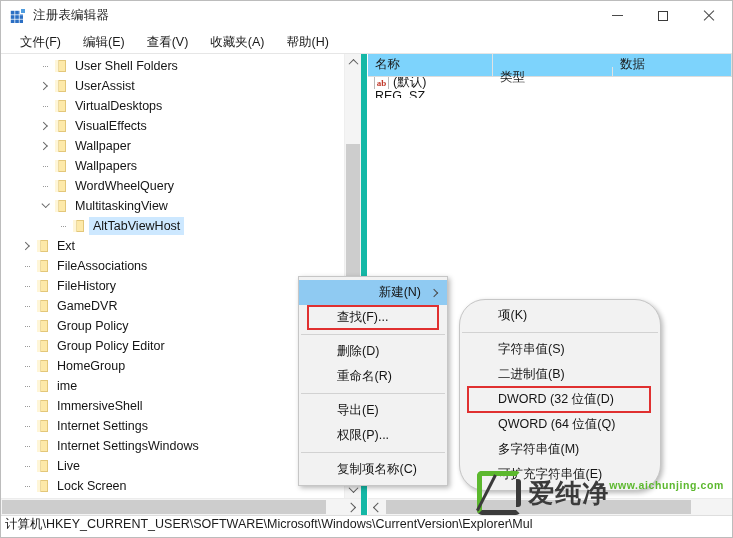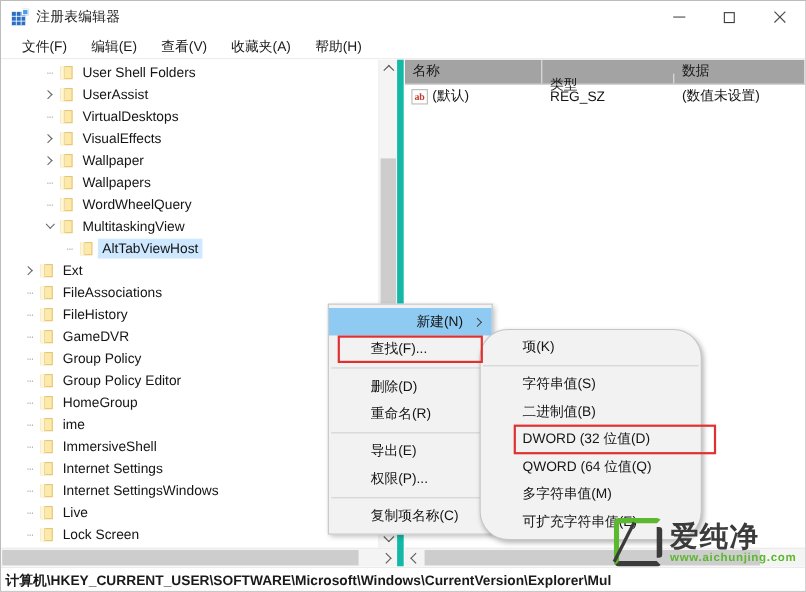--- a/index.html
+++ b/index.html
@@ -280,40 +280,41 @@
     display: flex;
     flex-direction: column;
     background: #ffffff;
     overflow: hidden;
     border-left: 1px solid #ffffff;
   }
   .list-head {
     height: 22px;
     min-height: 22px;
     display: flex;
-    background: #a3a3a3;
+    background: #7dd3fc;
     border-bottom: 1px solid #dcdcdc;
   }
   .list-head .col {
     font-size: 12.5px;
     color: #1a1a1a;
     padding-left: 7px;
     line-height: 21px;
     border-right: 1px solid #e2e2e2;
     box-sizing: border-box;
     white-space: nowrap;
   }
   .col.c-name { width: 125px; }
   .col.c-type { width: 120px; margin-top: 13px; }
   .col.c-data { flex: 1; }
   .list-body { flex: 1; position: relative; overflow: hidden; }
   .list-row {
     height: 21px;
     display: flex;
-    align-items: center;
+    align-items: flex-start;
+    flex-direction: column;
   }
   .list-row .cell {
     font-size: 12.5px;
     color: #141414;
     box-sizing: border-box;
     white-space: nowrap;
     overflow: hidden;
   }
   .cell.c-name { width: 125px; display: flex; align-items: center; padding-left: 6px; }
   .cell.c-type { width: 120px; padding-left: 7px; }
@@ -376,26 +377,25 @@
     box-sizing: border-box;
     pointer-events: none;
     z-index: 60;
   }
 
   
   .statusbar {
     height: 21px;
     min-height: 21px;
     display: flex;
-    align-items: flex-end;
+    align-items: flex-start;
     background: #ffffff;
     border-top: 1px solid #dedede;
     padding-left: 4px;
     overflow: hidden;
-    font-weight: bold;
   }
   .status-text {
     font-size: 12.5px;
     color: #1a1a1a;
     white-space: nowrap;
   }
 
   
   .watermark {
     position: absolute;
@@ -427,21 +427,21 @@
     transform-origin: top center;
   }
   .wm-mark::after {
     content: "";
     position: absolute;
     right: -5px; top: 3px;
     width: 5px; height: 28px;
     background: #3b3b3b;
     border-radius: 0 3px 3px 0;
   }
-  .wm-text { display: flex; flex-direction: column; }
+  .wm-text { display: flex; flex-direction: row; }
   .wm-cn {
     font-size: 26px;
     font-weight: bold;
     color: #3b3b3b;
     line-height: 28px;
     letter-spacing: 1px;
   }
   .wm-url {
     font-size: 10.5px;
     font-weight: bold;
@@ -705,21 +705,21 @@
         </div>
         <div class="ctx-item">
           <span>权限(P)...</span>
         </div>
         <div class="ctx-sep"></div>
         <div class="ctx-item">
           <span>复制项名称(C)</span>
         </div>
       </div>
 
-    <div class="ctx-menu" id="sub-menu" style="left:435px; top:245px; width:200px;border-radius:26px;">
+    <div class="ctx-menu" id="sub-menu" style="left:458px; top:245px; width:200px;border-radius:26px;">
         <div class="ctx-item">
           <span>项(K)</span>
         </div>
         <div class="ctx-sep"></div>
         <div class="ctx-item">
           <span>字符串值(S)</span>
         </div>
         <div class="ctx-item">
           <span>二进制值(B)</span>
         </div>

